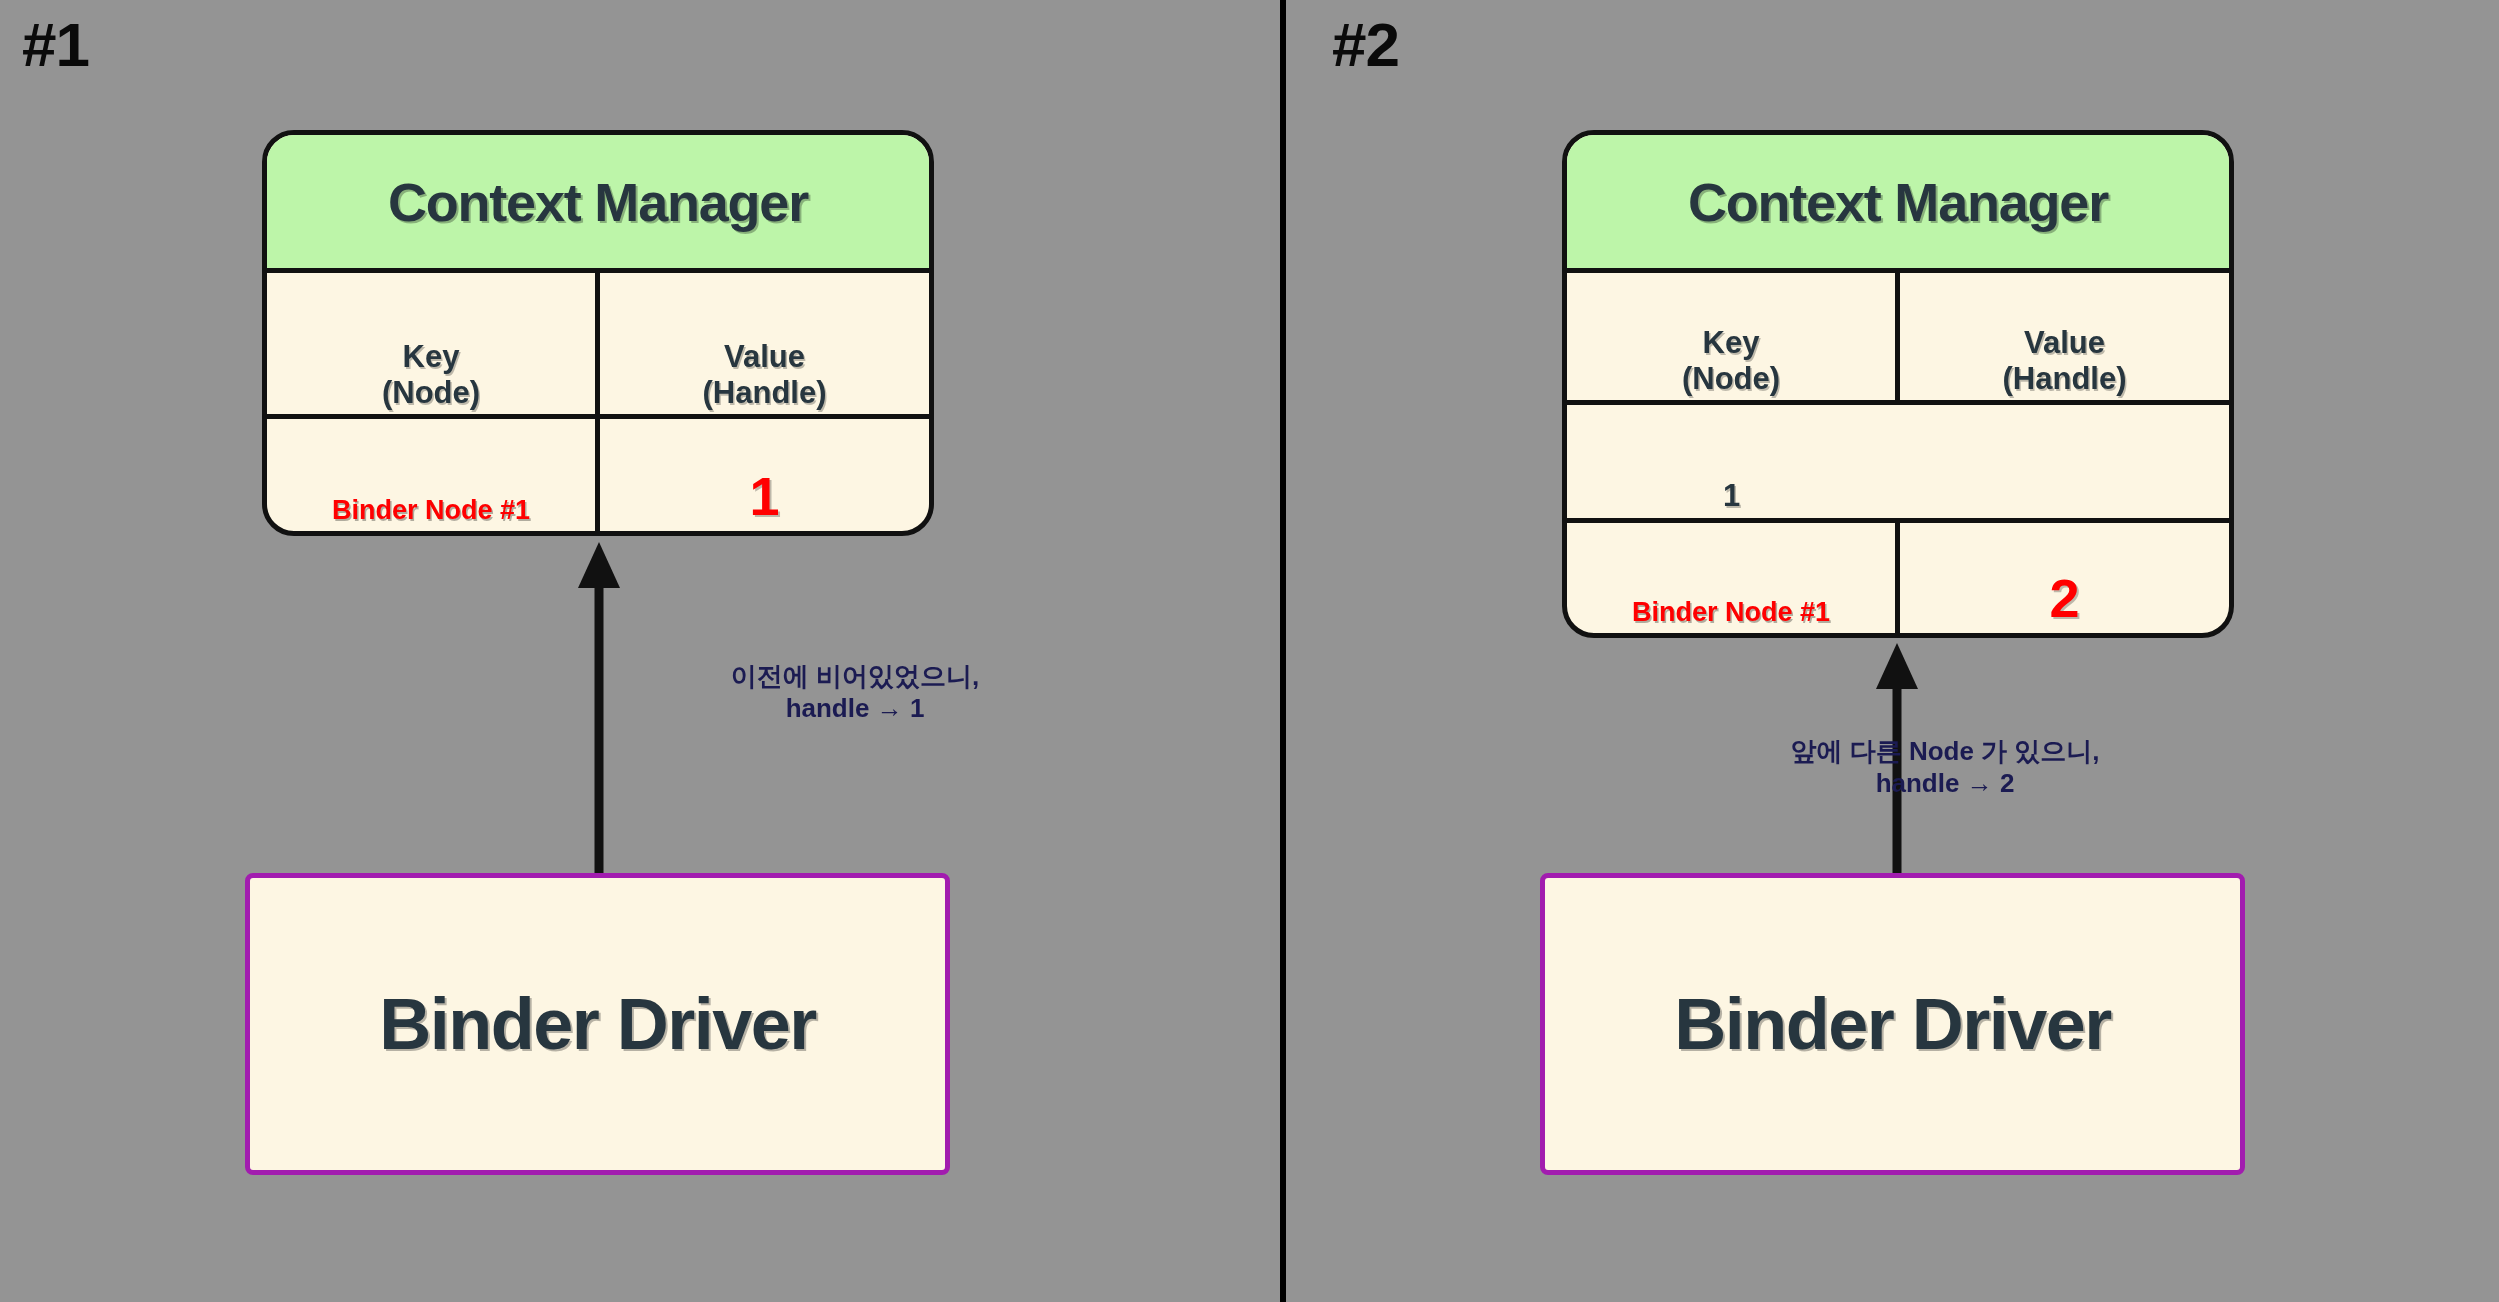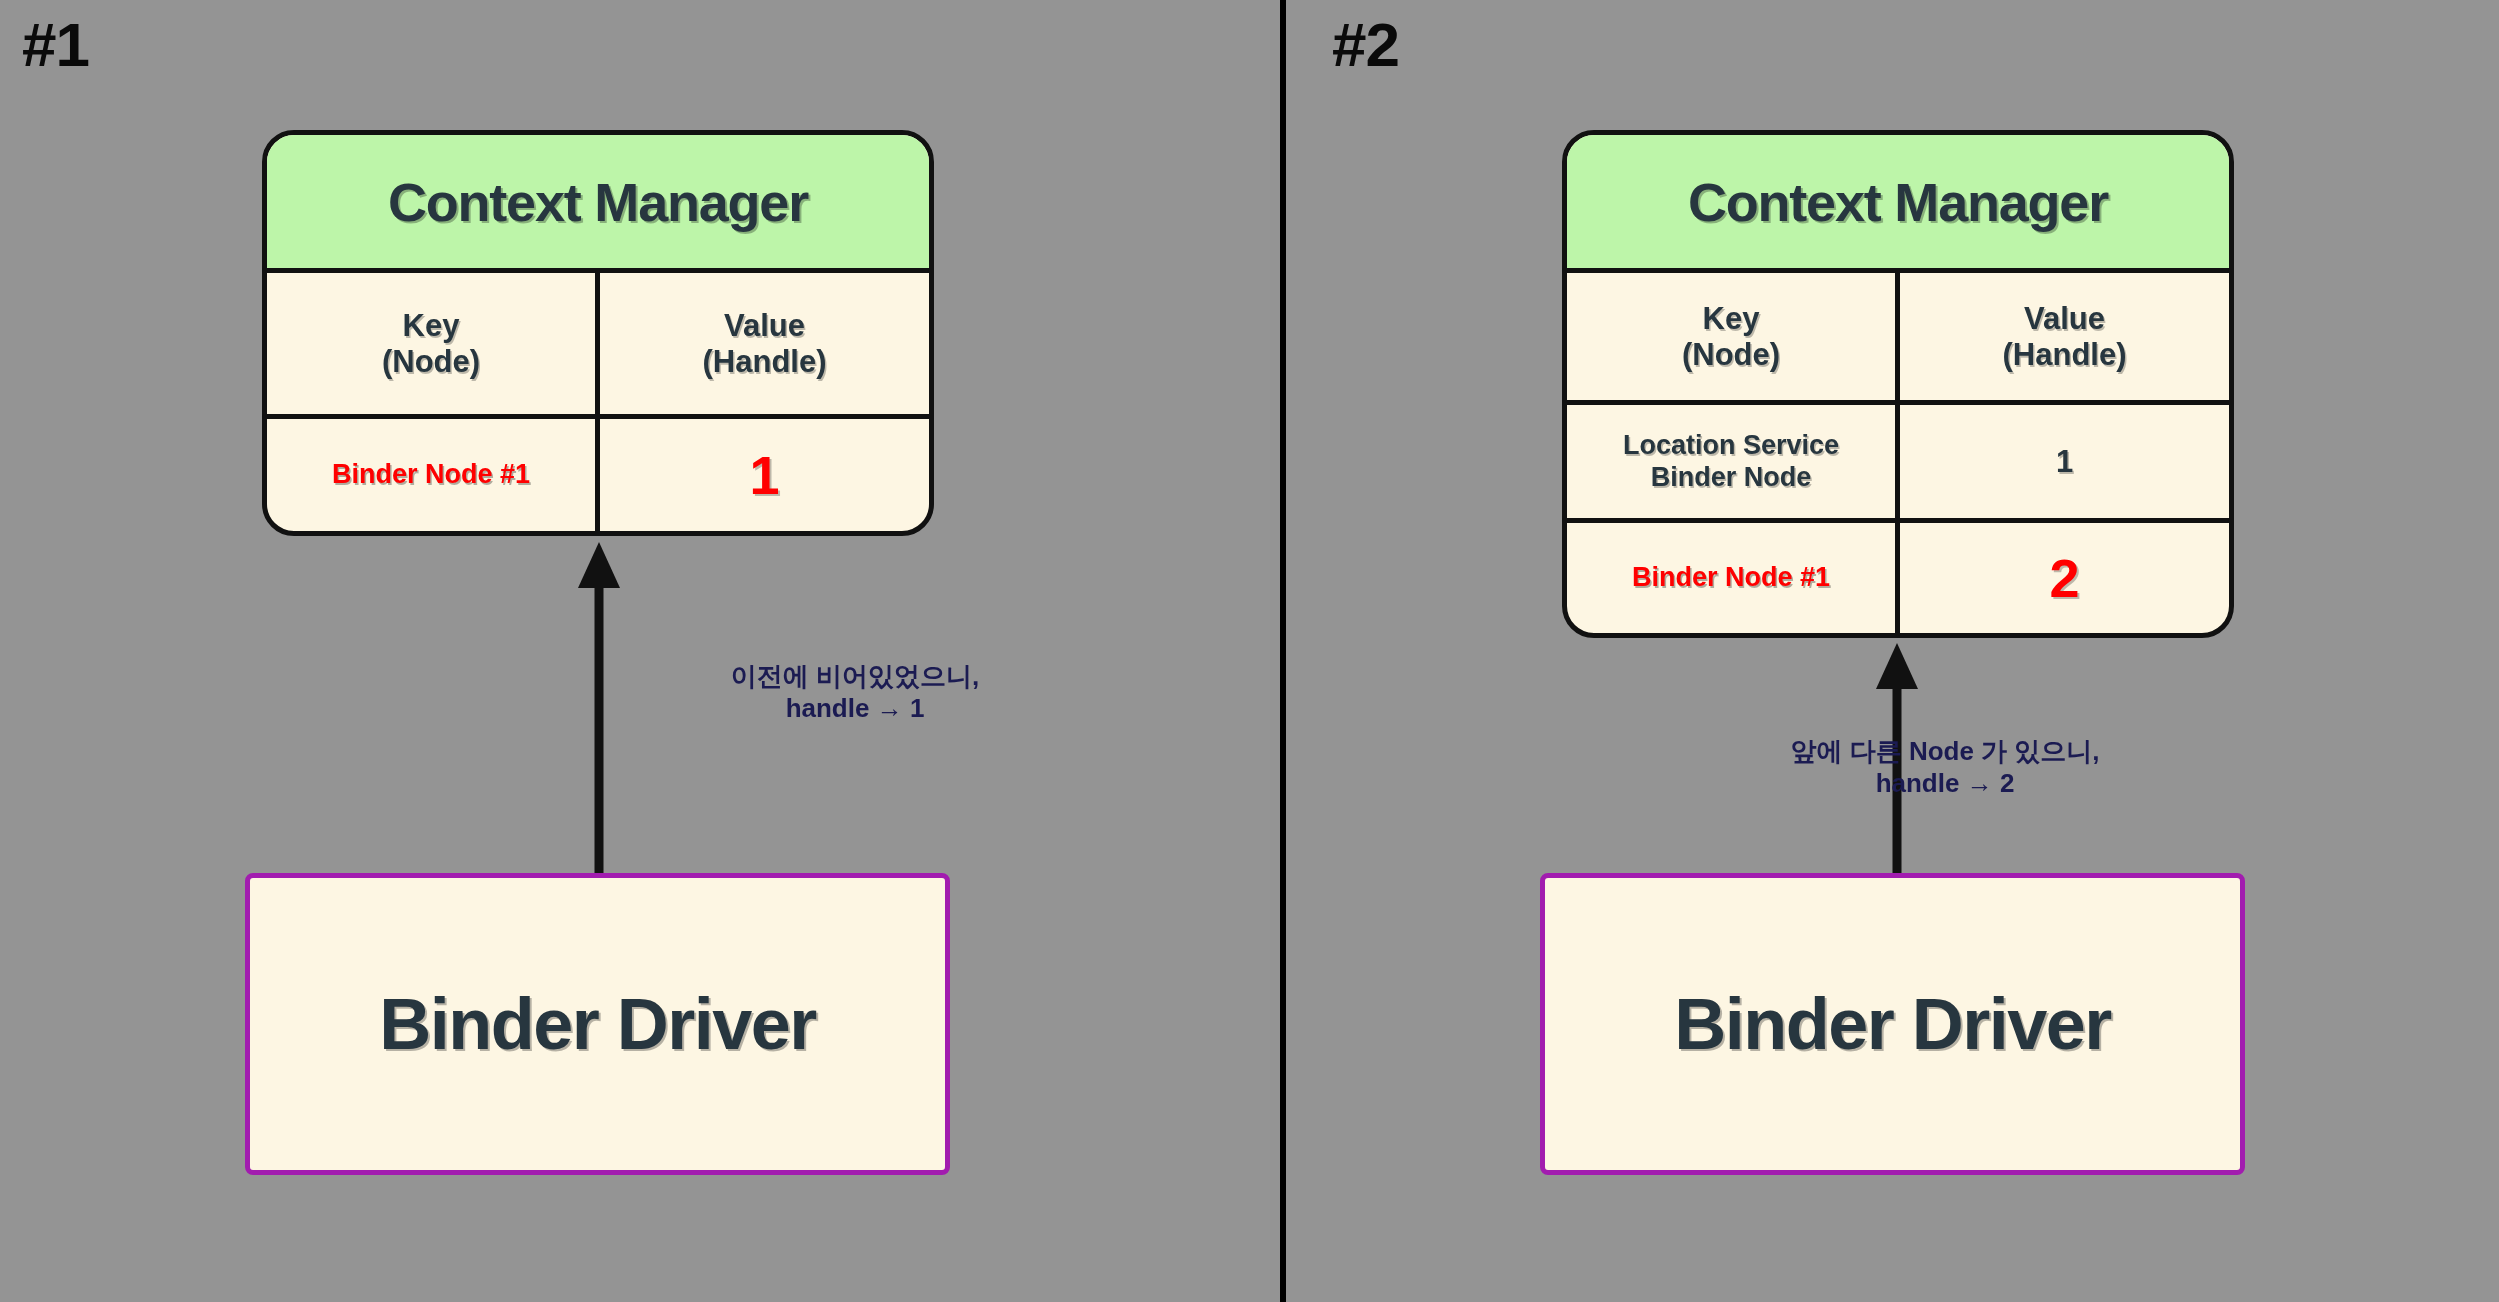--- a/index.html
+++ b/index.html
@@ -68,21 +68,21 @@
 
   .cm-row {
     display: flex;
     box-sizing: border-box;
     width: 100%;
   }
   .cm-row.bordered { border-bottom: 5px solid #111111; }
   .cm-cell {
     box-sizing: border-box;
     display: flex;
-    align-items: center;
+    align-items: flex-end;
     justify-content: center;
     text-align: center;
     padding: 4px 8px;
   }
   .cm-cell.key { border-right: 5px solid #111111; }
 
   .cm-head-text {
     font-family: "Liberation Sans", sans-serif;
     font-weight: 700;
     font-size: 31px;
@@ -217,24 +217,20 @@
           <span class="cm-head-text" style="white-space: pre-line;">Key
 (Node)</span>
         </div>
         <div class="cm-cell" style="width:329px;">
           <span class="cm-head-text" style="white-space: pre-line;">Value
 (Handle)</span>
         </div>
       </div>
 
       <div class="cm-row bordered" style="height:118px;">
-        <div class="cm-cell key" style="width:333px;">
-          <span class="cm-body-text" style="white-space: pre-line;">Location Service
-Binder Node</span>
-        </div>
         <div class="cm-cell" style="width:329px;">
           <span class="cm-val-text">1</span>
         </div>
       </div>
 
       <div class="cm-row" style="height:110px;">
         <div class="cm-cell key" style="width:333px;">
           <span class="cm-body-text red" style="white-space: pre-line;">Binder Node #1</span>
         </div>
         <div class="cm-cell" style="width:329px;">

